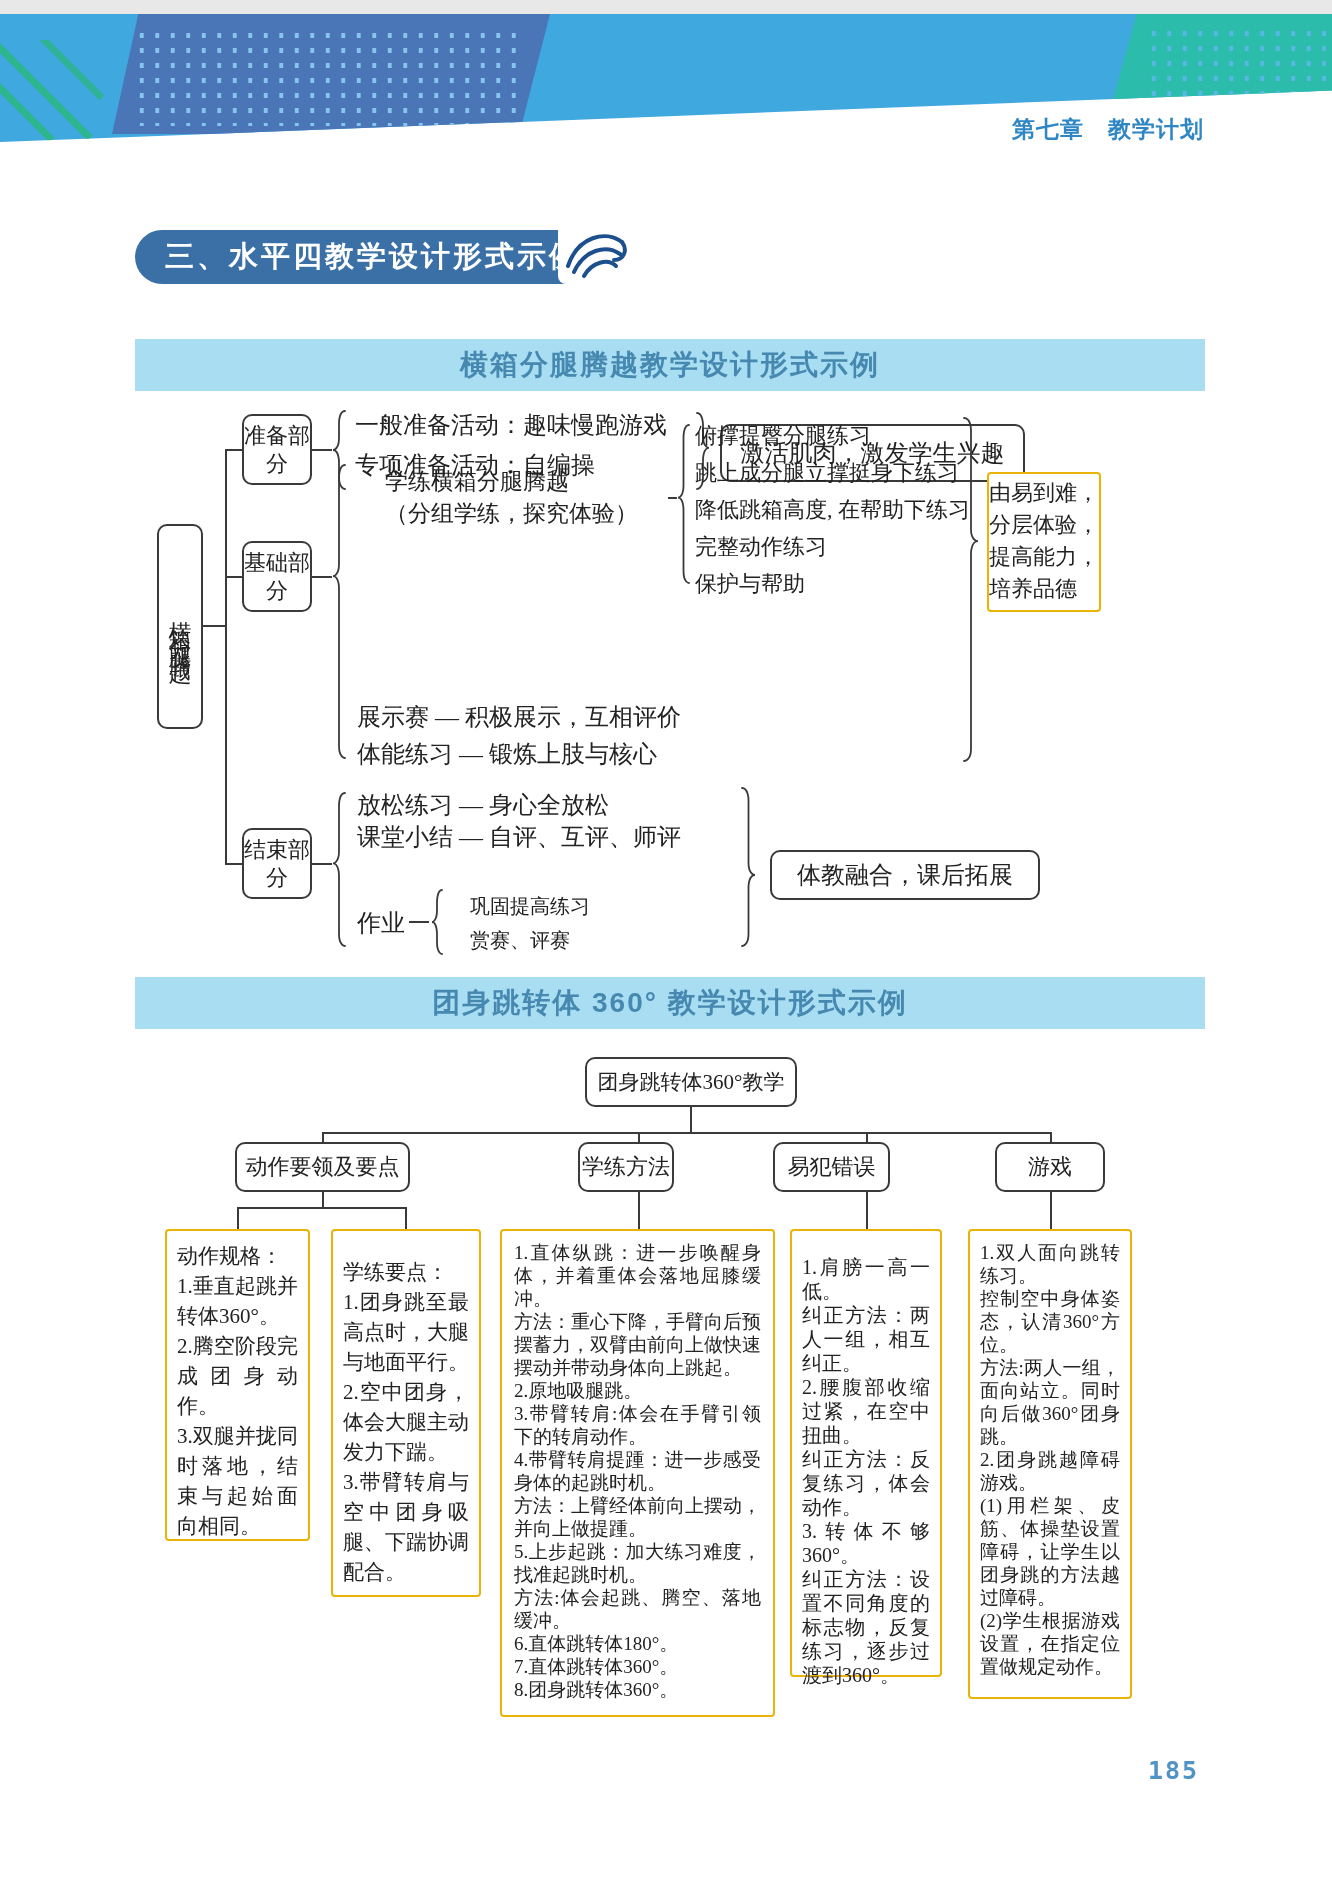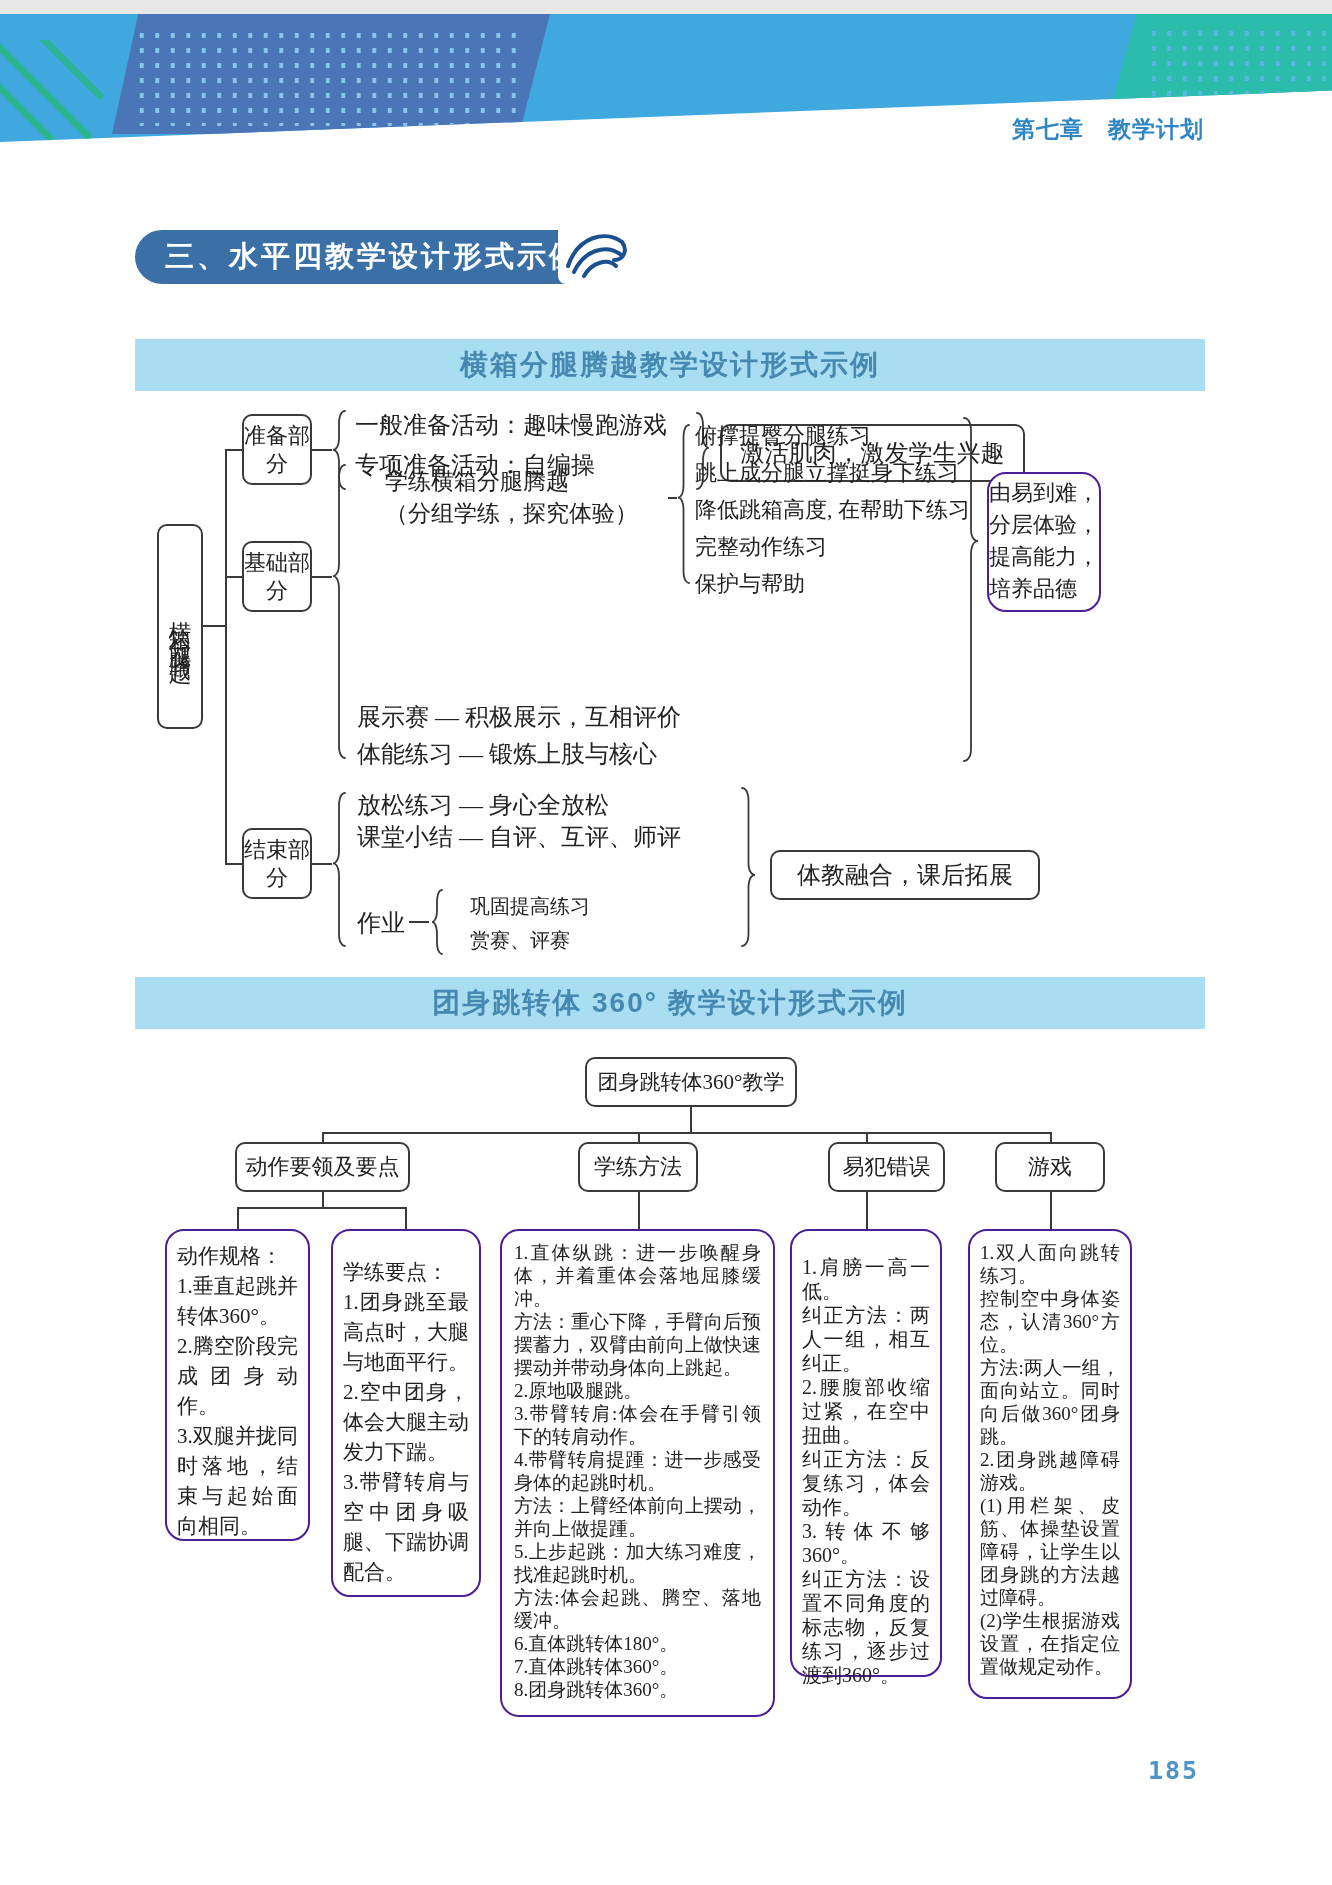--- a/index.html
+++ b/index.html
@@ -32,21 +32,21 @@
         color:#4688b0;letter-spacing:2px;}
   
   .diag{position:absolute;font-family:"Liberation Serif","DejaVu Serif",serif;color:#222;}
   .dbox{position:absolute;background:#fff;border:2px solid #3a3a3a;border-radius:10px;
         box-sizing:border-box;display:flex;align-items:center;justify-content:center;text-align:center;}
   .hl{position:absolute;height:2px;background:#3a3a3a;}
   .vl{position:absolute;width:2px;background:#3a3a3a;}
   .brace{position:absolute;overflow:visible;}
   .vert-text{writing-mode:vertical-rl;text-orientation:upright;letter-spacing:8px;font-size:23px;}
   .rows{position:absolute;white-space:nowrap;}
-  .listbox{position:absolute;background:#fff;border:2px solid #4c1d95;border-radius:19px;
+  .listbox{position:absolute;background:#fff;border:2px solid #eab308;border-radius:4px;
         box-sizing:border-box;text-align:left;}
   .just div{text-align:justify;}
   .center-lines{text-align:left;}
   
   .pageno{position:absolute;left:1148px;top:1742px;font-family:"DejaVu Sans Mono",monospace;
         font-size:25px;font-weight:bold;color:#4f94c4;letter-spacing:2px;}
 </style>
 </head>
 <body>
 
@@ -174,22 +174,22 @@
     <div class="dbox" style="left:450px;top:8px;width:212px;height:50px;font-size:21px">团身跳转体360°教学</div>
 
     <div class="vl" style="left:555px;top:58px;height:25px"></div>
     <div class="hl" style="left:187px;top:83px;width:728px"></div>
     <div class="vl" style="left:187px;top:83px;height:10px"></div>
     <div class="vl" style="left:503px;top:83px;height:10px"></div>
     <div class="vl" style="left:731px;top:83px;height:10px"></div>
     <div class="vl" style="left:915px;top:83px;height:10px"></div>
 
     <div class="dbox" style="left:100px;top:93px;width:175px;height:50px;font-size:22px">动作要领及要点</div>
-    <div class="dbox" style="left:443px;top:93px;width:120px;height:50px;font-size:22px">学练方法</div>
-    <div class="dbox" style="left:693px;top:93px;width:117px;height:50px;font-size:22px">易犯错误</div>
+    <div class="dbox" style="left:443px;top:93px;width:96px;height:50px;font-size:22px">学练方法</div>
+    <div class="dbox" style="left:638px;top:93px;width:117px;height:50px;font-size:22px">易犯错误</div>
     <div class="dbox" style="left:860px;top:93px;width:110px;height:50px;font-size:22px">游戏</div>
 
     <div class="vl" style="left:187px;top:143px;height:15px"></div>
     <div class="hl" style="left:102px;top:158px;width:168px"></div>
     <div class="vl" style="left:102px;top:158px;height:22px"></div>
     <div class="vl" style="left:270px;top:158px;height:22px"></div>
     <div class="vl" style="left:503px;top:143px;height:37px"></div>
     <div class="vl" style="left:731px;top:143px;height:37px"></div>
     <div class="vl" style="left:915px;top:143px;height:37px"></div>
 

